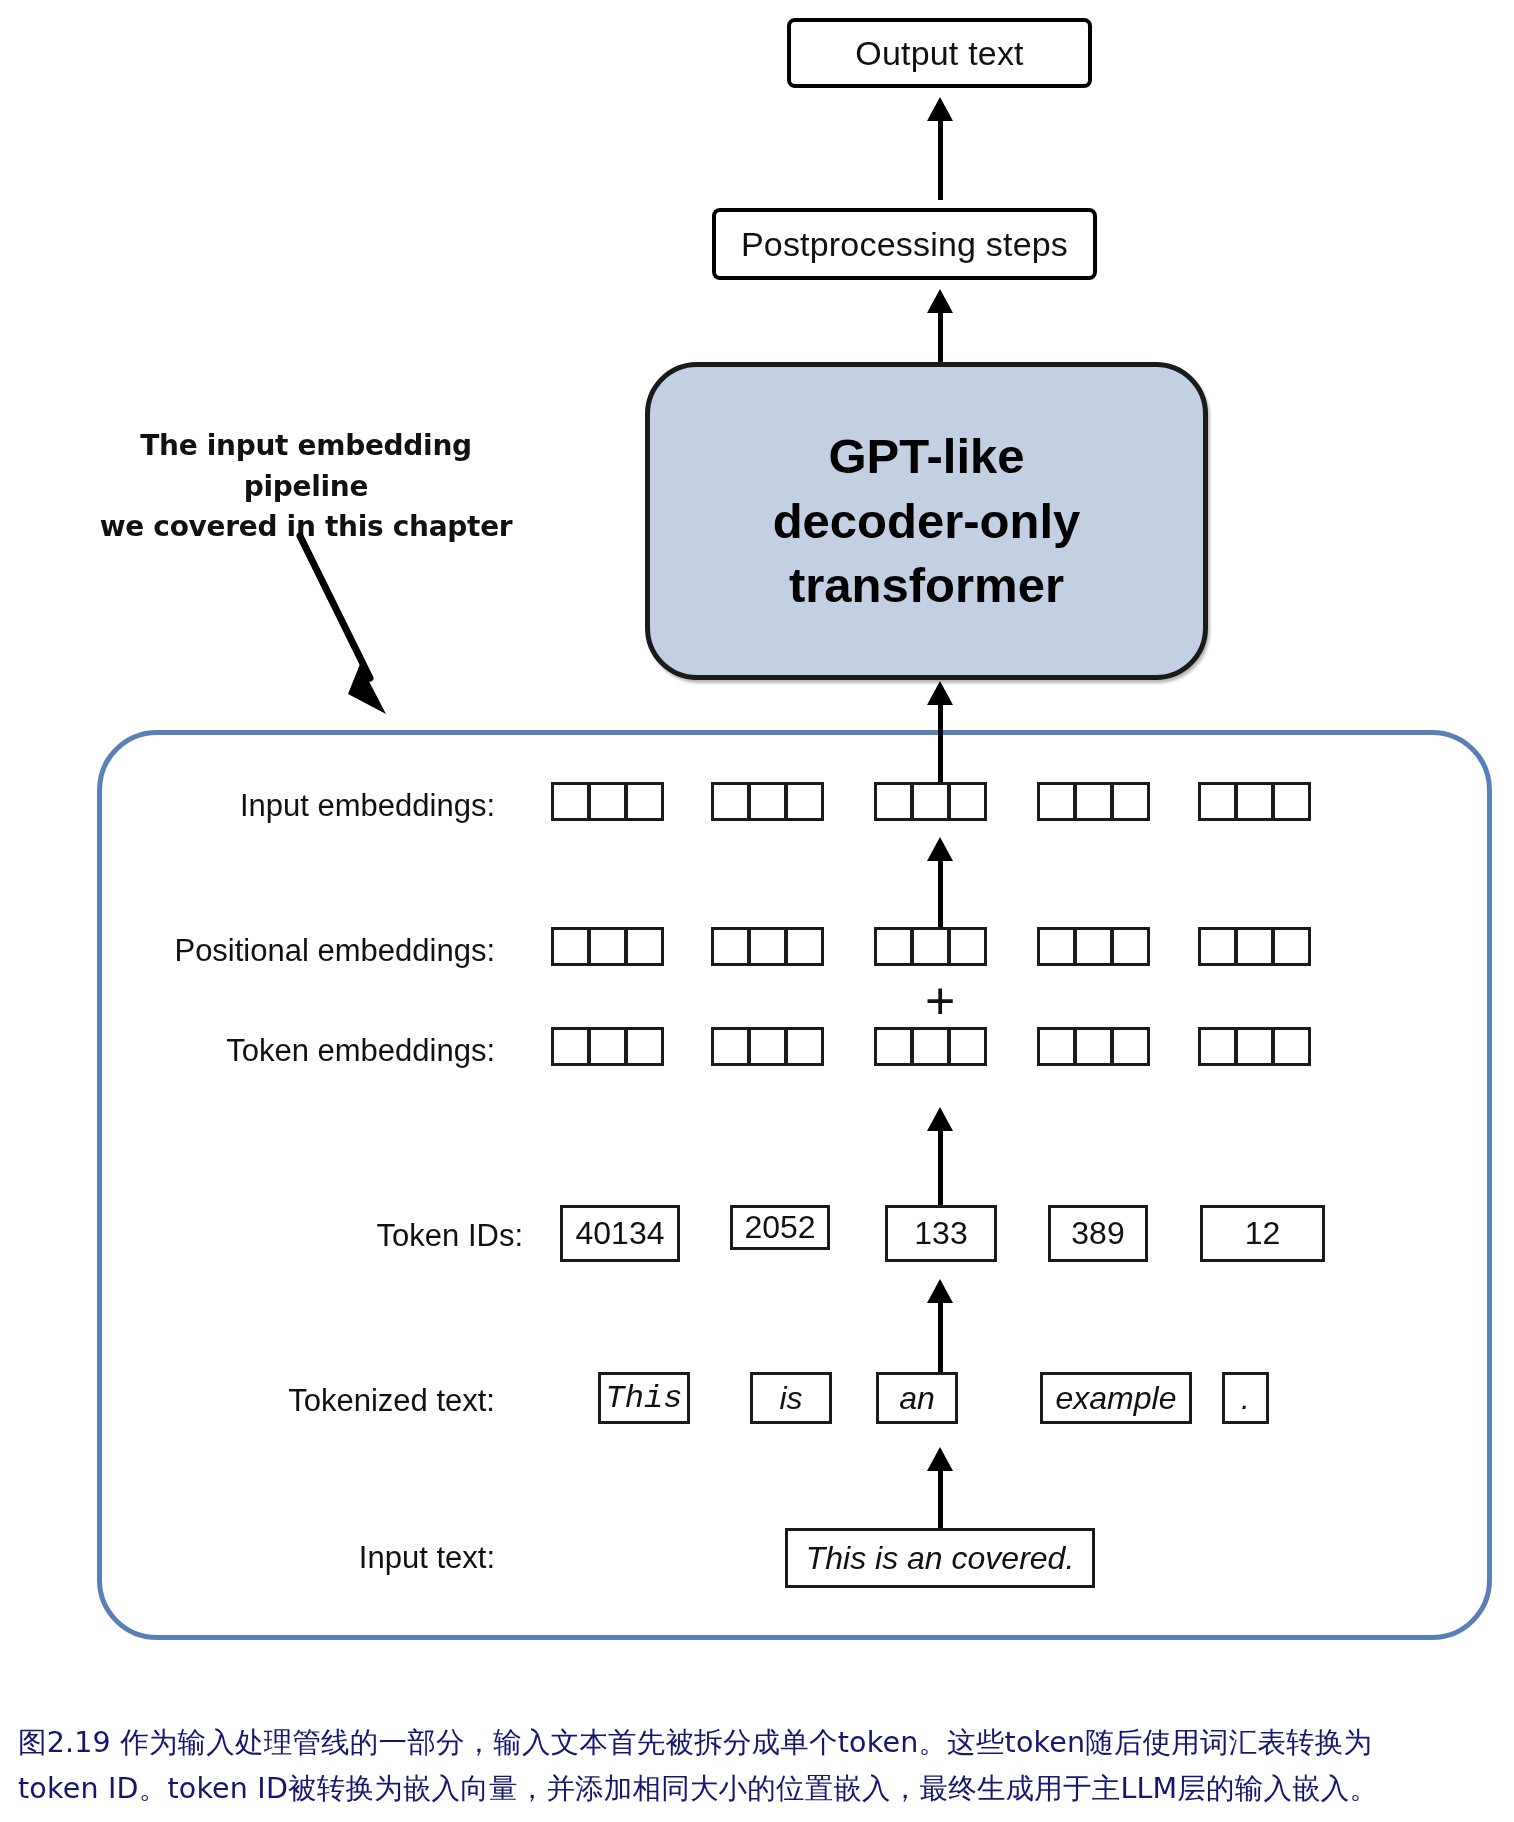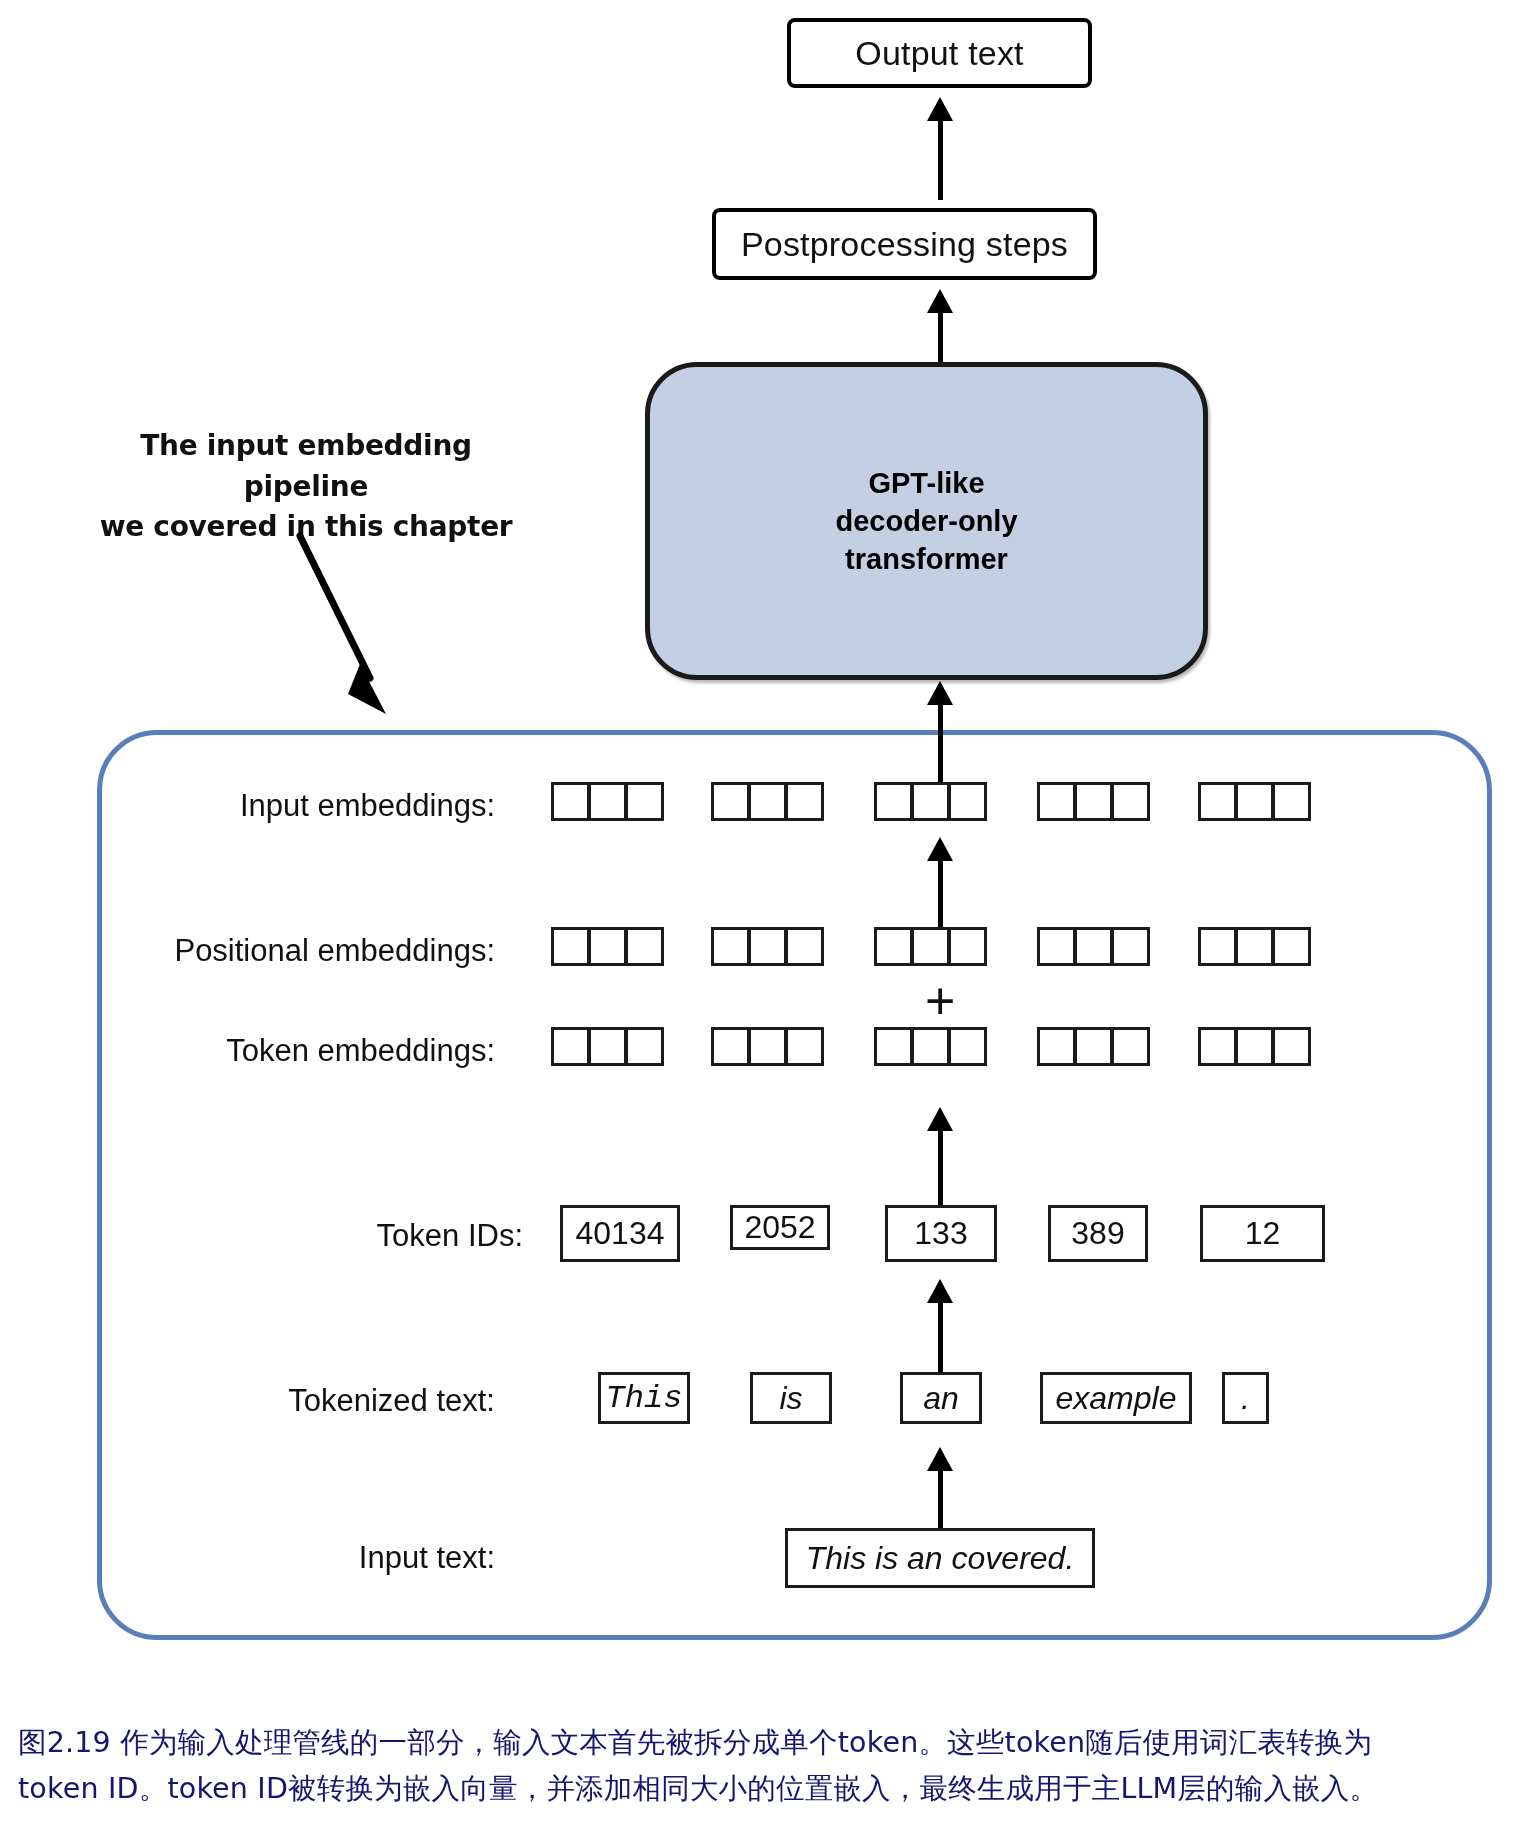--- a/index.html
+++ b/index.html
@@ -41,21 +41,21 @@
     position: absolute;
     border: 5px solid #1a1a1a;
     border-radius: 52px;
     background: #c3cfe2;
     box-sizing: border-box;
     display: flex;
     flex-direction: column;
     align-items: center;
     justify-content: center;
     font-weight: bold;
-    font-size: 29px;
+    font-size: 49px;
     line-height: 1.32;
     color: #000;
     text-align: center;
     box-shadow: 2px 3px 3px rgba(0,0,0,0.28);
   }
 
   
   .pipeline-frame {
     position: absolute;
     border: 5px solid #5a7fb8;
@@ -336,21 +336,21 @@
   <div class="row-label" style="left:0px; top:1383px; width:495px;">
     <span>Tokenized text:</span>
   </div>
 
   <div class="tbox italic" style="left:598px; top:1372px; width:92px; height:52px;font-family:Liberation Mono, monospace;">
     <span>This</span>
   </div>
   <div class="tbox italic" style="left:750px; top:1372px; width:82px; height:52px;">
     <span>is</span>
   </div>
-  <div class="tbox italic" style="left:900px; top:1372px; width:82px; height:52px;font-style:italic;">
+  <div class="tbox italic" style="left:876px; top:1372px; width:82px; height:52px;font-style:italic;">
     <span>an</span>
   </div>
   <div class="tbox italic" style="left:1040px; top:1372px; width:152px; height:52px;">
     <span>example</span>
   </div>
   <div class="tbox italic" style="left:1222px; top:1372px; width:47px; height:52px;">
     <span>.</span>
   </div>
 
   <div class="arrow-v" style="left:940px; top:1448px;">

